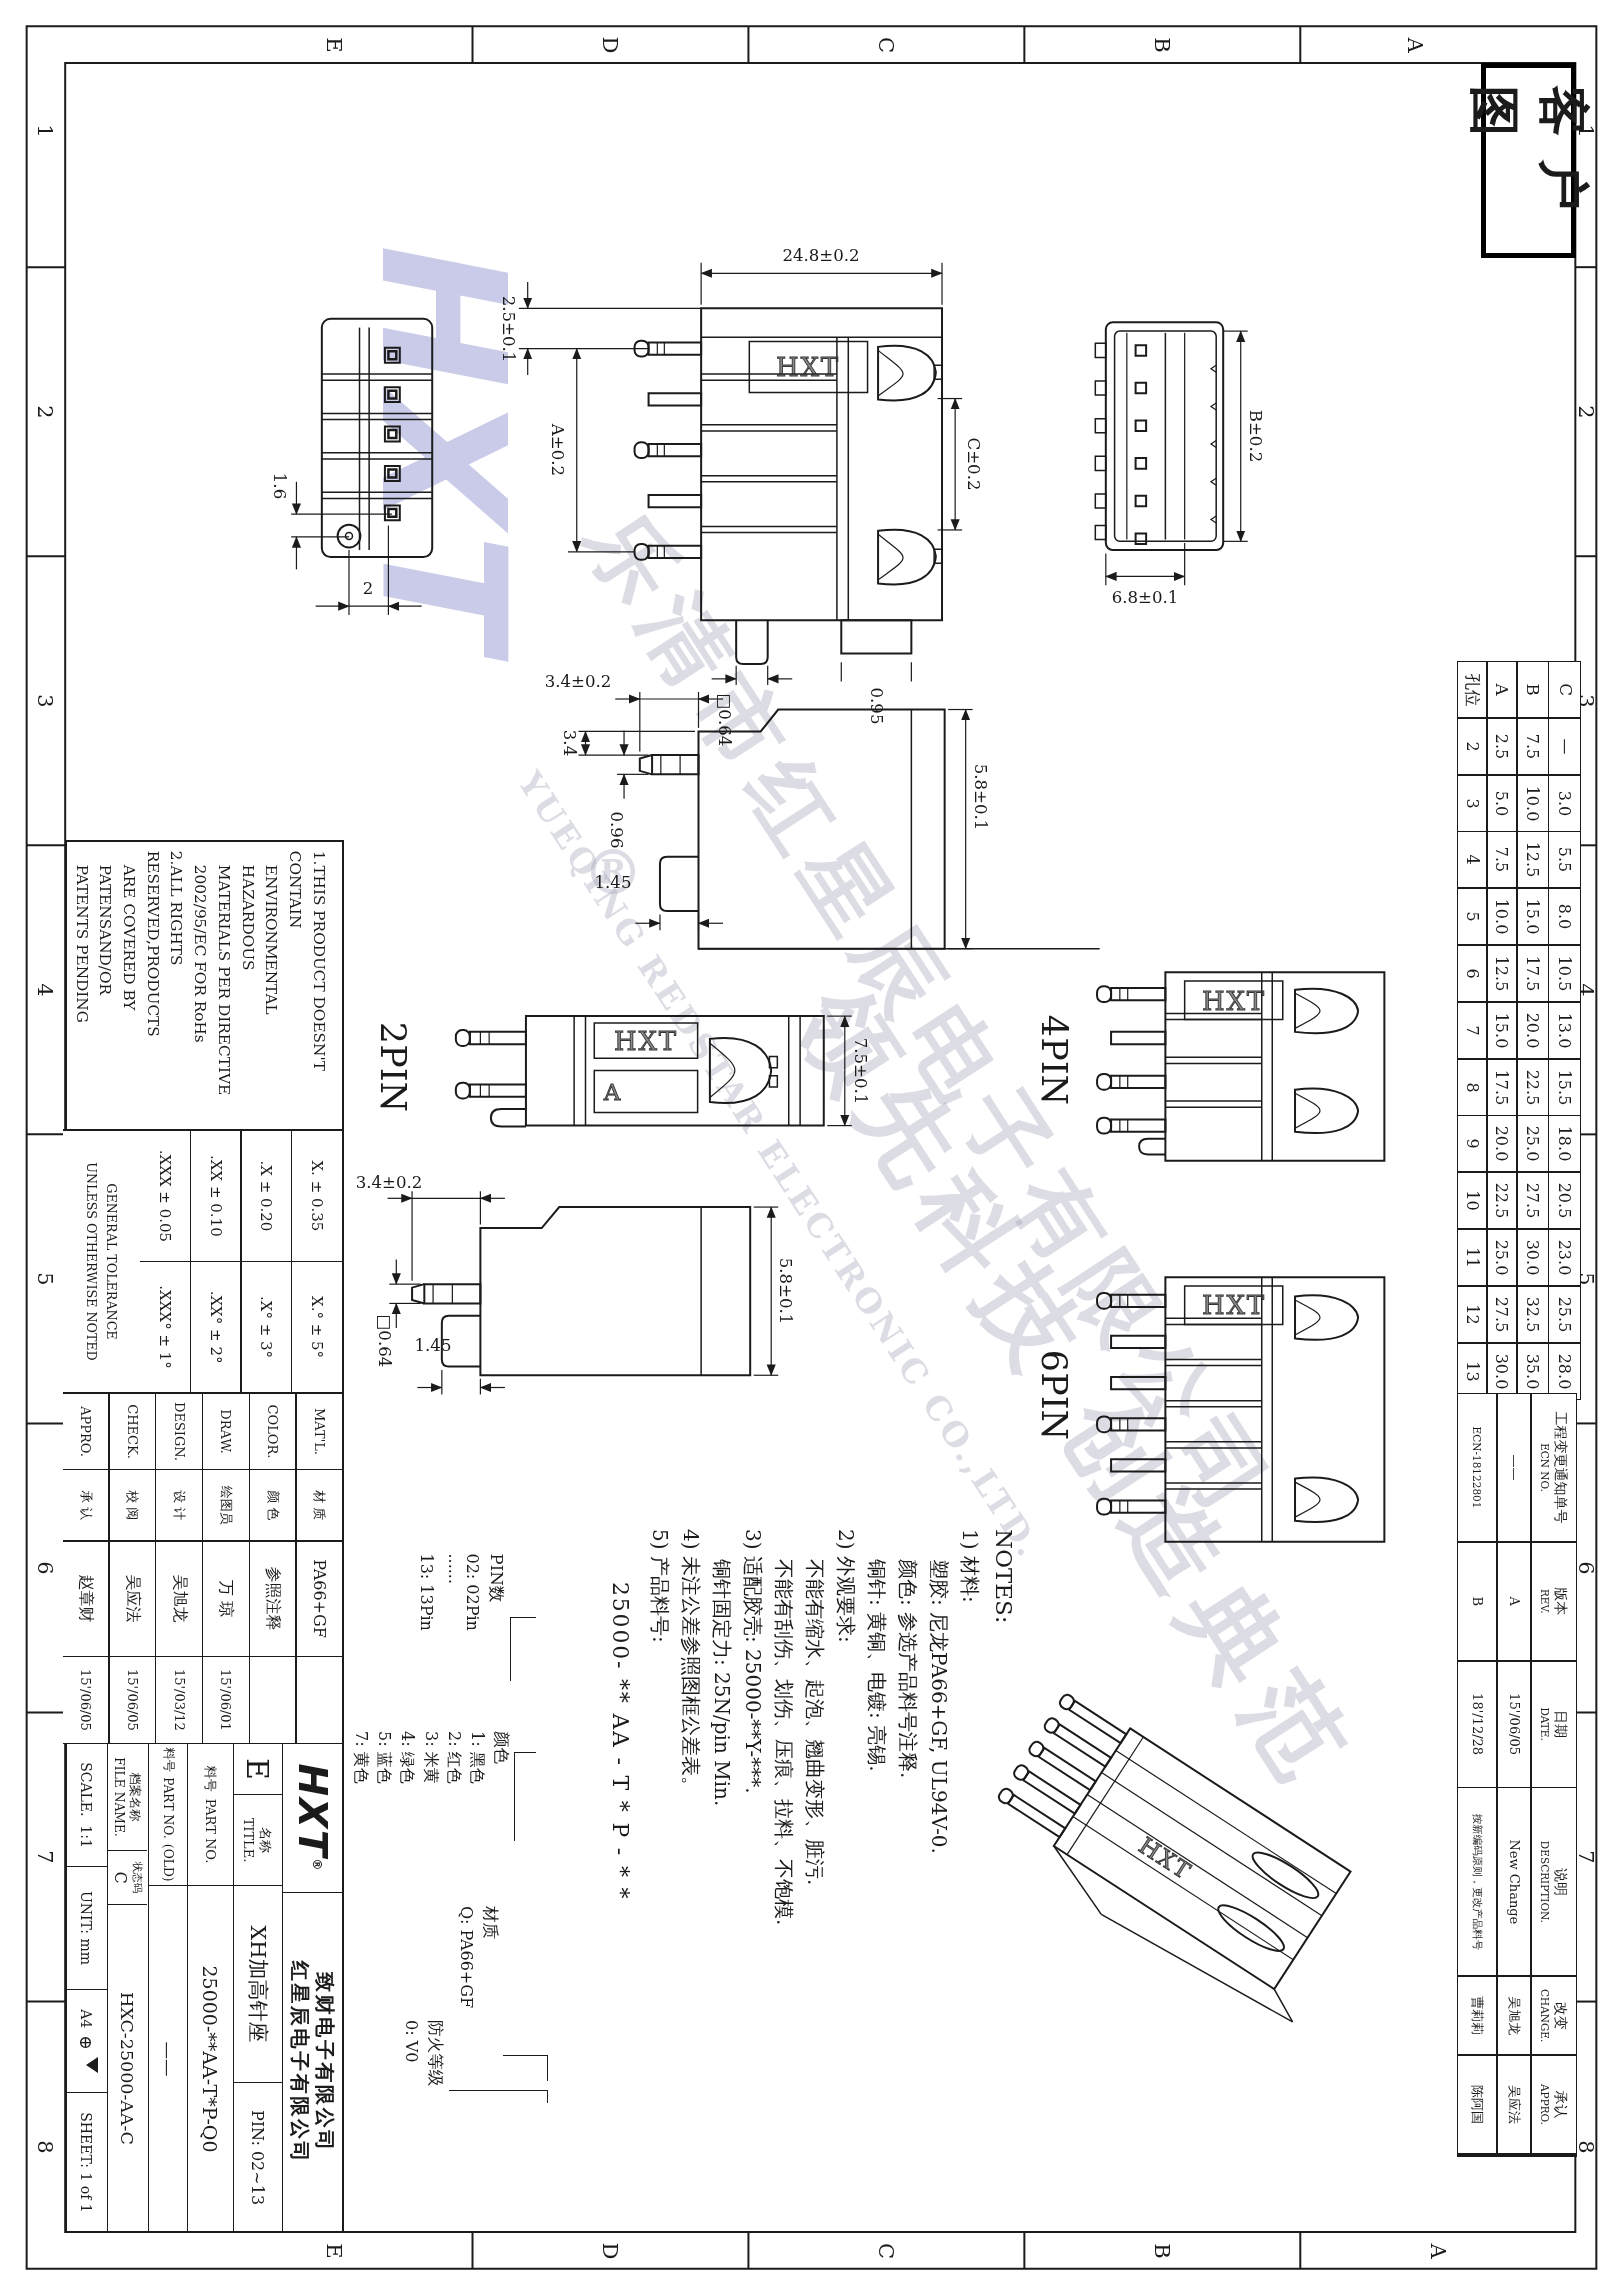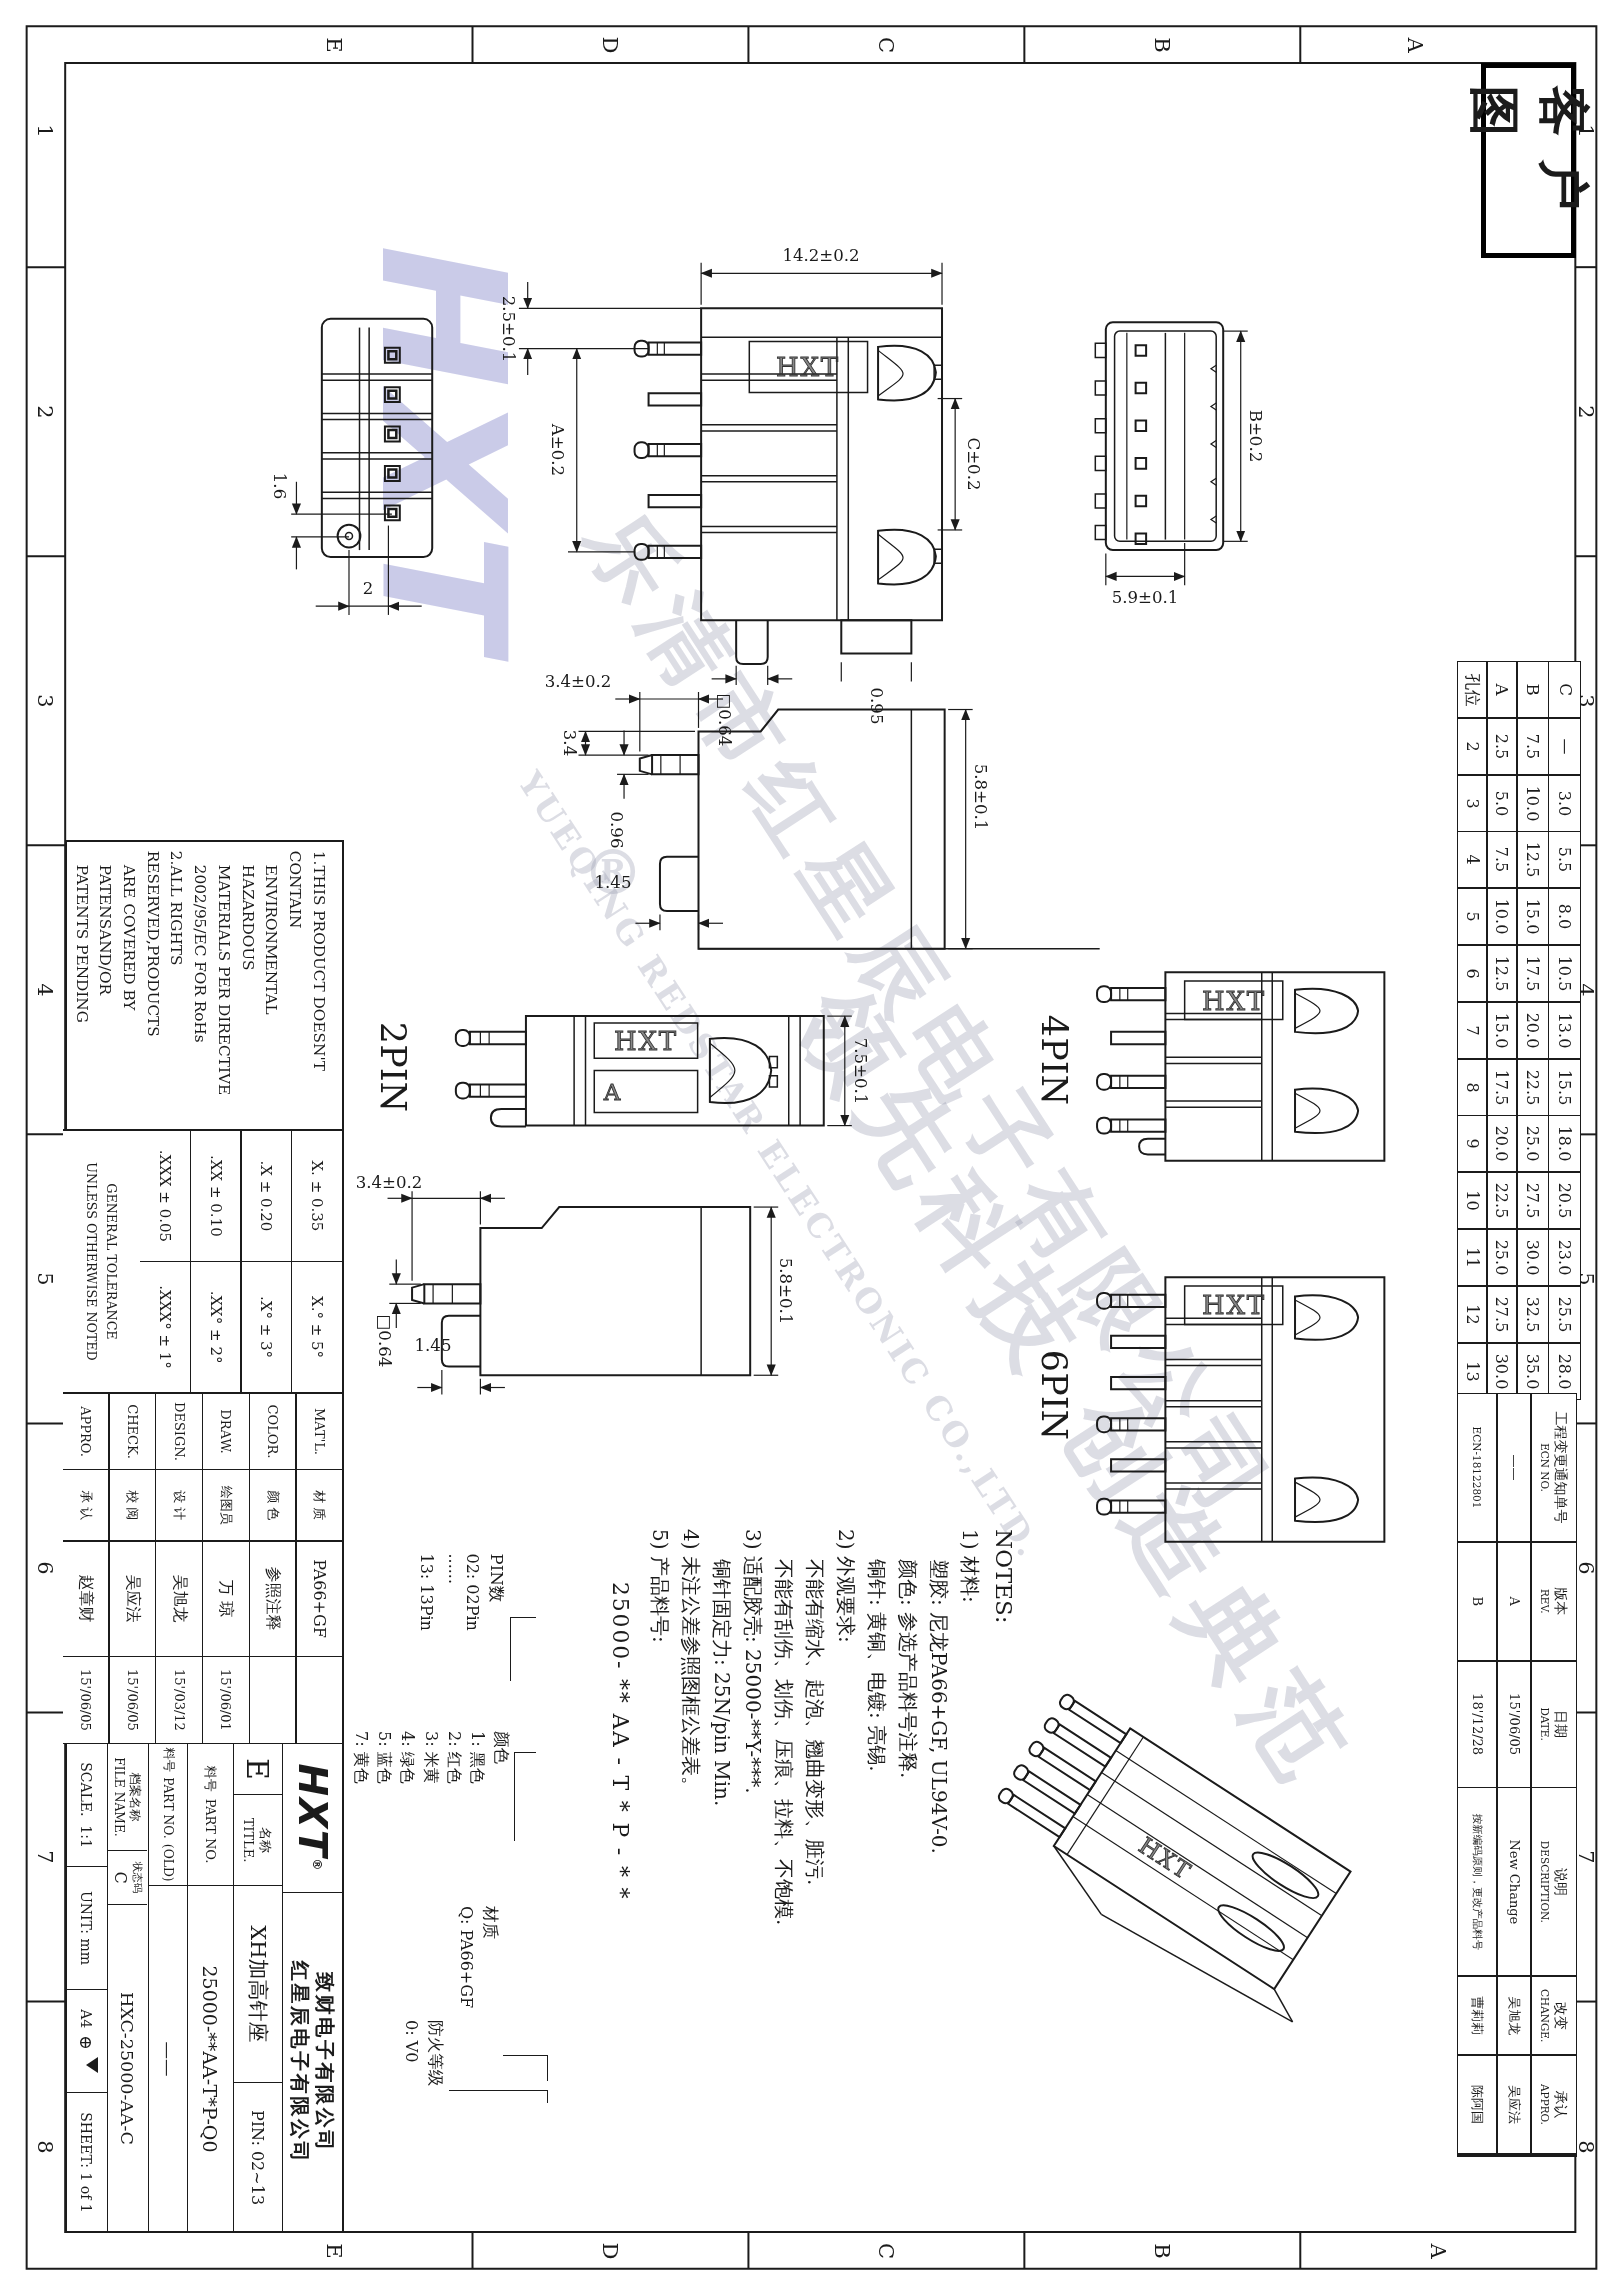--- a/index.html
+++ b/index.html
@@ -503,28 +503,28 @@
   <div class="zone" style="left:1586px;top:1568px"><span>6</span></div>
   <div class="zone" style="left:1586px;top:1857px"><span>7</span></div>
   <div class="zone" style="left:1586px;top:2147px"><span>8</span></div>
 
   <div class="stampbox">
     <span>客户图</span>
   </div>
 
   <div class="t r90" style="left:279px;top:486px"><span>1.6</span></div>
   <div class="t" style="left:368px;top:589px"><span>2</span></div>
-  <div class="t" style="left:821px;top:256px"><span>14.2±0.2</span></div>
+  <div class="t" style="left:821px;top:256px"><span>24.8±0.2</span></div>
   <div class="t r90" style="left:508px;top:329px"><span>2.5±0.1</span></div>
   <div class="t r90" style="left:557px;top:450px"><span>A±0.2</span></div>
   <div class="t r90" style="left:973px;top:464px"><span>C±0.2</span></div>
   <div class="t r90" style="left:724px;top:720px"><span>□0.64</span></div>
   <div class="t r90" style="left:876px;top:706px"><span>0.95</span></div>
   <div class="t r90" style="left:1255px;top:436px"><span>B±0.2</span></div>
-  <div class="t" style="left:1145px;top:598px"><span>5.9±0.1</span></div>
+  <div class="t" style="left:1145px;top:598px"><span>6.8±0.1</span></div>
   <div class="t" style="left:578px;top:682px"><span>3.4±0.2</span></div>
   <div class="t r90" style="left:569px;top:743px"><span>3.4</span></div>
   <div class="t r90" style="left:616px;top:830px"><span>0.96</span></div>
   <div class="t" style="left:613px;top:883px"><span>1.45</span></div>
   <div class="t r90" style="left:980px;top:797px"><span>5.8±0.1</span></div>
   <div class="t r90" style="left:860px;top:1071px"><span>7.5±0.1</span></div>
   <div class="t" style="left:389px;top:1183px"><span>3.4±0.2</span></div>
   <div class="t r90" style="left:384px;top:1341px"><span>□0.64</span></div>
   <div class="t" style="left:433px;top:1346px"><span>1.45</span></div>
   <div class="t r90" style="left:785px;top:1291px"><span>5.8±0.1</span></div>

